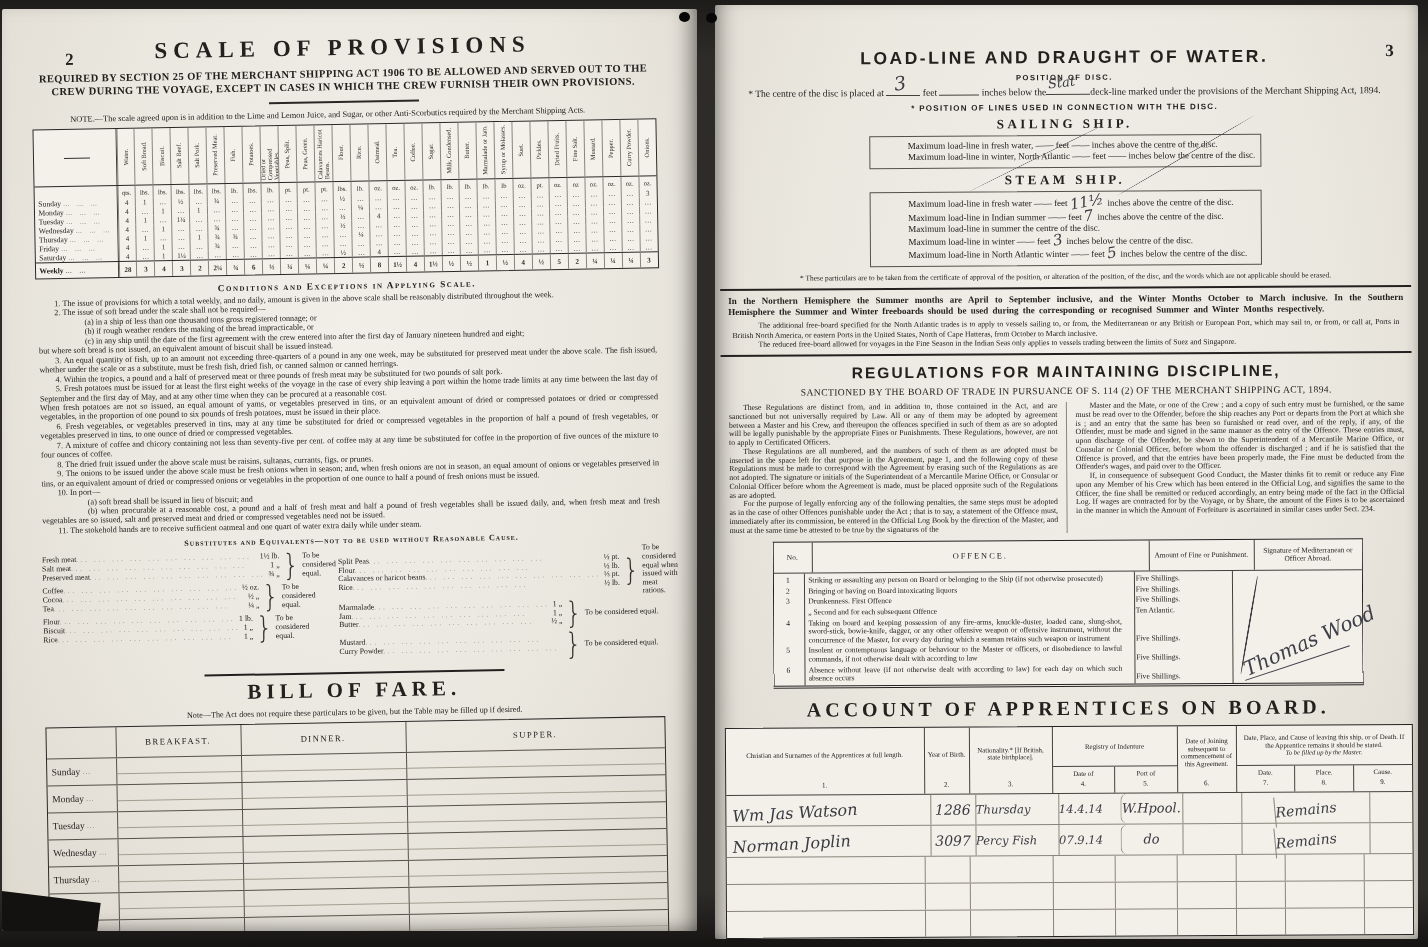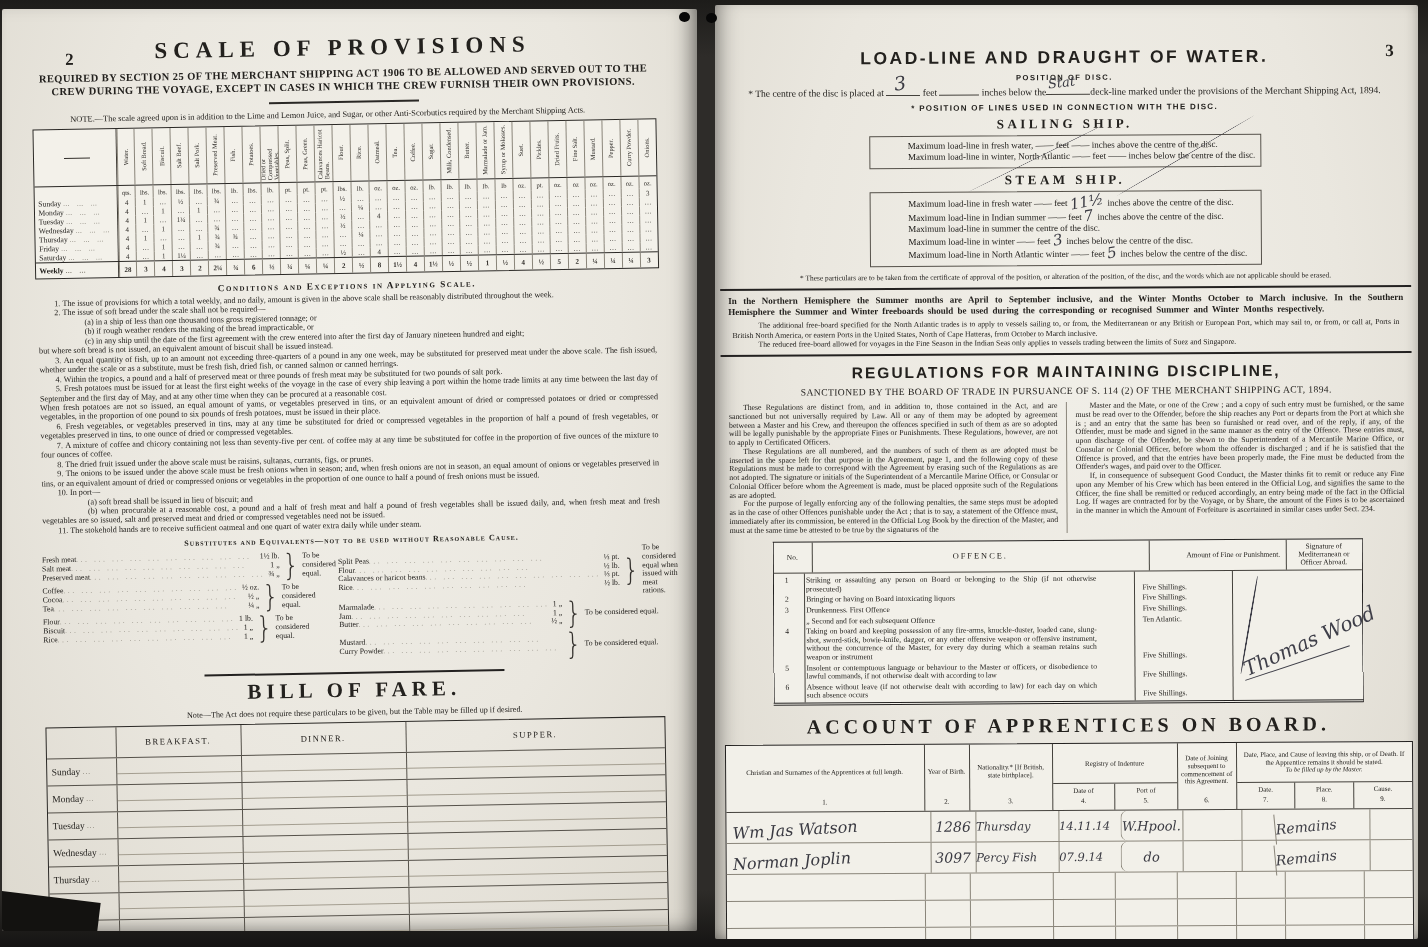--- a/index.html
+++ b/index.html
@@ -96,21 +96,21 @@
   .reg-cols{display:flex;margin:6px 14px 0 14px;}
   .reg-col{width:50%;font-size:7.8px;line-height:8.75px;text-align:justify;padding-right:8px;}
   .reg-col p{margin:0;text-indent:14px;}
   .reg-col.rc2{border-left:1px solid #8a857a;padding-left:9px;padding-right:0;}
   .offence-table{width:588px;margin:7px auto 0;border:1.5px solid #232120;border-bottom:3px double #232120;background:#f2f0e9;}
   .of-head{display:flex;border-bottom:1px solid #44413c;height:30px;font-size:7.4px;text-align:center;}
   .of-head>div{display:flex;align-items:center;justify-content:center;padding:1px 4px;line-height:8.2px;}
   .of-head .of-off{letter-spacing:2px;font-size:8.4px;}
   .of-no{width:30px;}
   .of-off{width:328px;border-left:1px solid #44413c;border-right:1px solid #44413c;}
-  .of-fine{width:96px;margin-left:32px;}
+  .of-fine{width:96px;}
   .of-sig{border-left:1px solid #44413c;flex:1;}
   .of-body{display:flex;position:relative;}
   .of-colL{width:458px;padding-top:3px;}
   .of-row{display:flex;font-size:7.6px;line-height:8.6px;}
   .of-row .of-no{text-align:center;}
   .of-row .of-off{border:none;padding:0 6px 2px 6px;text-align:justify;}
   .of-row .of-fine{padding:0 4px 2px 8px;display:flex;align-items:flex-end;white-space:nowrap;}
   .of-vline{position:absolute;top:0;bottom:0;border-left:1px solid #44413c;}
   .vl1{left:30px;} .vl2{left:360px;} .vl3{left:458px;}
   .of-sigcell{flex:1;position:relative;}
@@ -906,21 +906,21 @@
                   <div class="ap-ht">Cause.</div>
                   <div class="ap-hn">9.</div>
                 </div>
               </div>
             </div>
           </div>
           <div class="ap-row">
             <div class="ap-c c1 hw hw-name">Wm Jas Watson</div>
             <div class="ap-c c2 hw">1286</div>
             <div class="ap-c c3 hw hw-sm">Thursday</div>
-            <div class="ap-c c4 hw hw-sm">14.11.14</div>
+            <div class="ap-c c4 hw hw-sm">14.4.14</div>
             <div class="ap-c c5 hw">W.Hpool.</div>
             <div class="ap-c c6"></div>
             <div class="ap-c c7"></div>
             <div class="ap-c c8 hw hw-rem">Remains</div>
             <div class="ap-c c9"></div>
           </div>
           <div class="ap-row">
             <div class="ap-c c1 hw hw-name">Norman Joplin</div>
             <div class="ap-c c2 hw">3097</div>
             <div class="ap-c c3 hw hw-sm">Percy Fish</div>

